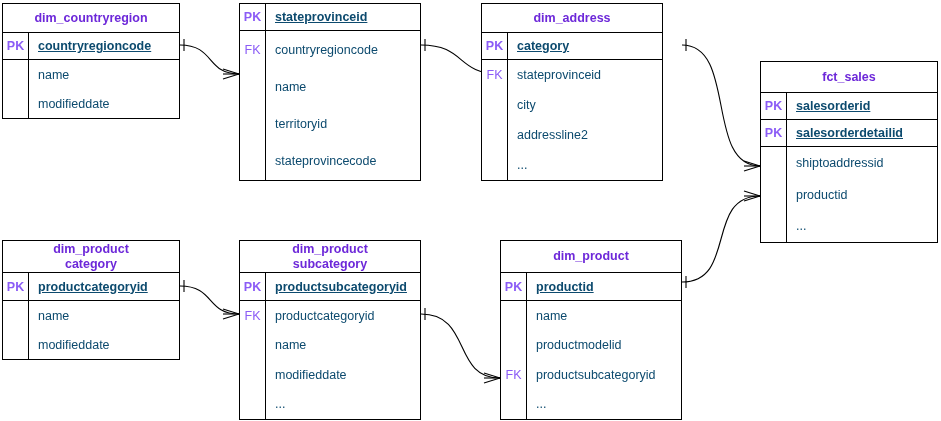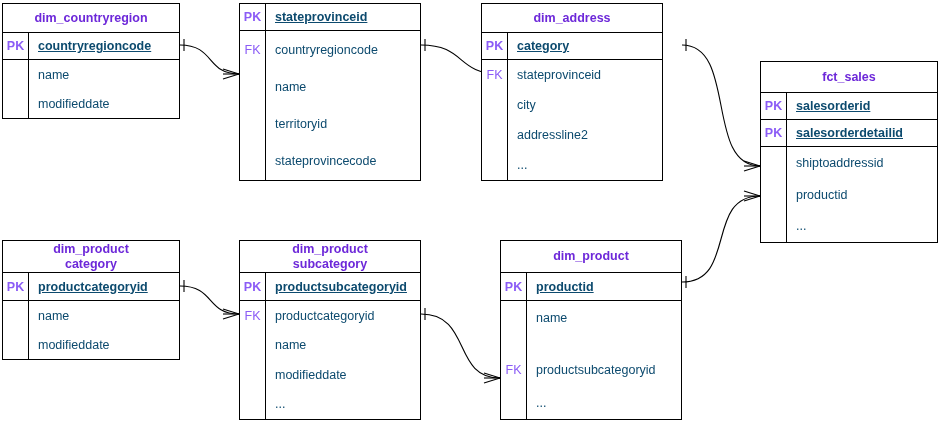--- a/index.html
+++ b/index.html
@@ -285,20 +285,21 @@
           <div class="key-cell pk">PK</div>
           <div class="name-cell pk">productid</div>
         </div>
         <div class="body-group">
           <div class="attr-row">
             <div class="key-cell"></div>
             <div class="name-cell">name</div>
           </div>
           <div class="attr-row">
             <div class="key-cell"></div>
+            <div class="name-cell">productmodelid</div>
           </div>
           <div class="attr-row">
             <div class="key-cell">FK</div>
             <div class="name-cell">productsubcategoryid</div>
           </div>
           <div class="attr-row">
             <div class="key-cell"></div>
             <div class="name-cell">...</div>
           </div>
         </div>

